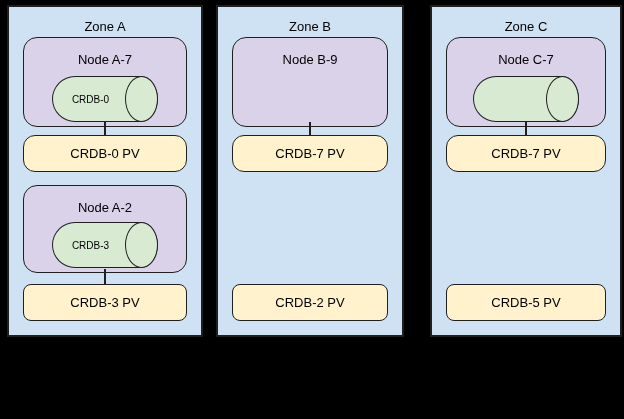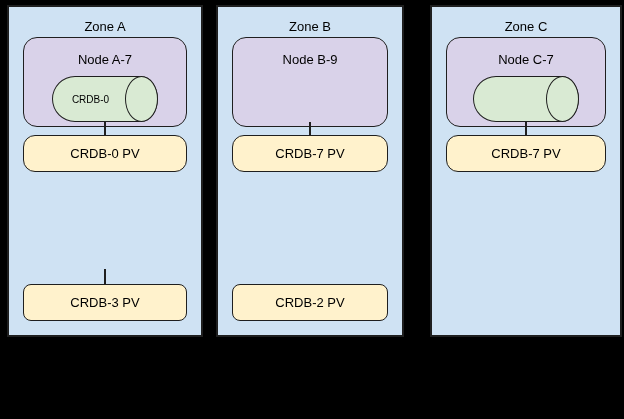--- a/index.html
+++ b/index.html
@@ -124,20 +124,27 @@
       <div class="pod">
         <div class="pod-cap"></div>
         <div class="pod-label">CRDB-0</div>
       </div>
     </div>
     <div class="connector connector-1"></div>
     <div class="pv pv-1">
       <span>CRDB-0 PV</span>
     </div>
 
+    <div class="node node-2">
+      <div class="node-label">Node A-2</div>
+      <div class="pod">
+        <div class="pod-cap"></div>
+        <div class="pod-label">CRDB-3</div>
+      </div>
+    </div>
     <div class="connector connector-2"></div>
     <div class="pv pv-2">
       <span>CRDB-3 PV</span>
     </div>
   </div>
 
   <div class="zone zone-b">
     <div class="zone-title">Zone B</div>
 
     <div class="node node-1">
@@ -160,15 +167,18 @@
       <div class="node-label">Node C-7</div>
       <div class="pod">
         <div class="pod-cap"></div>
       </div>
     </div>
     <div class="connector connector-1"></div>
     <div class="pv pv-1">
       <span>CRDB-7 PV</span>
     </div>
 
+    <div class="pv pv-2">
+      <span>CRDB-5 PV</span>
+    </div>
   </div>
 
 </div>
 
 </body></html>

